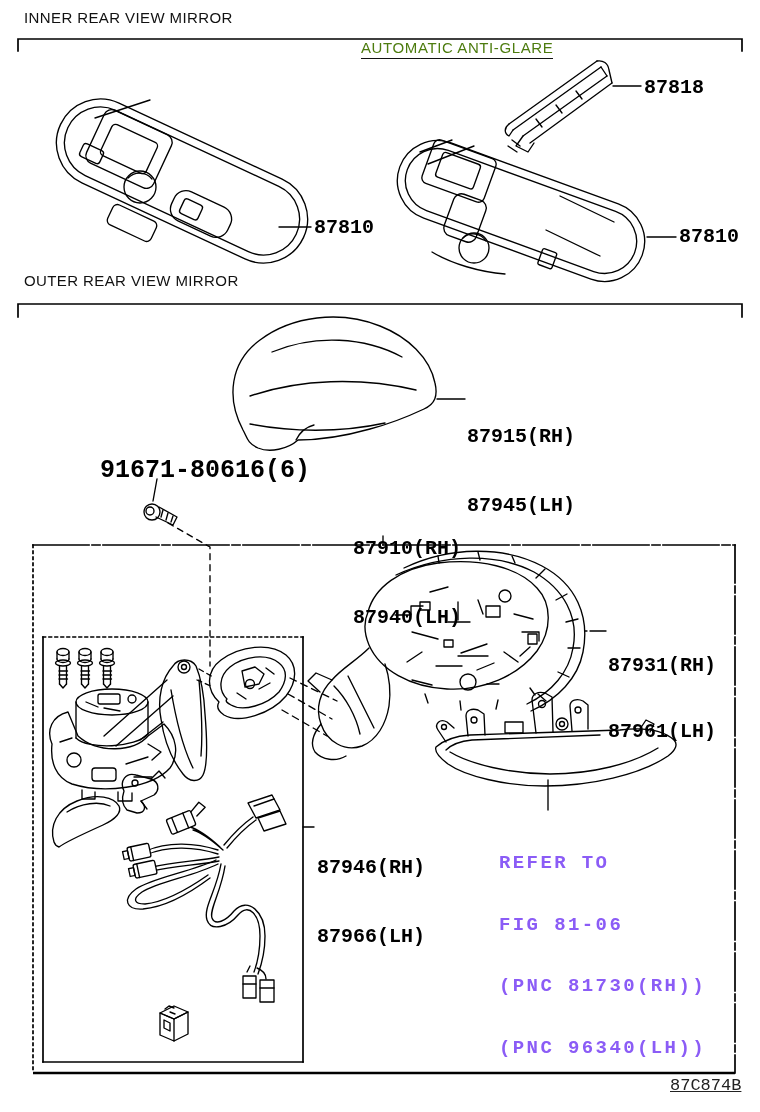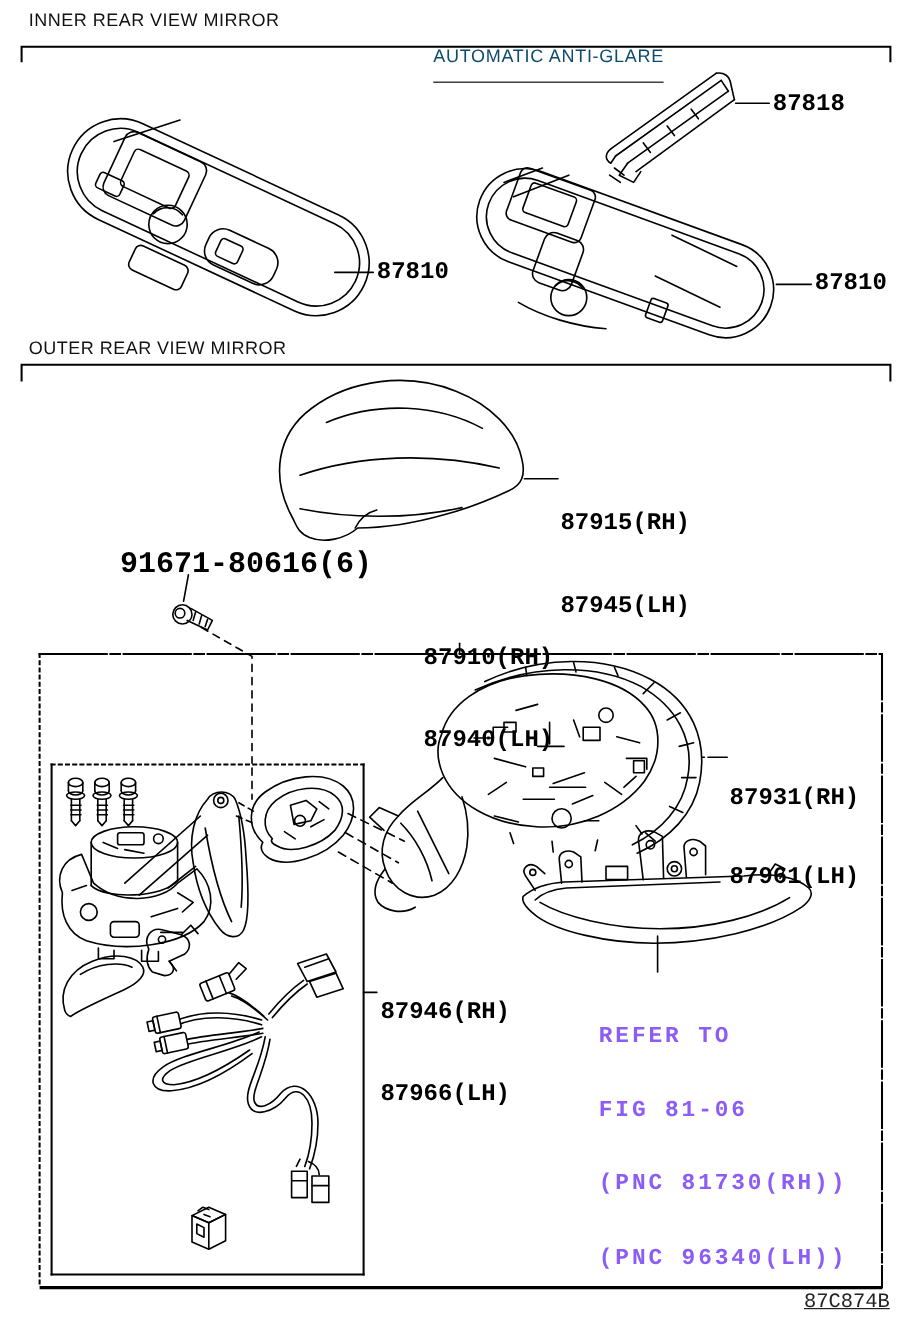--- a/index.html
+++ b/index.html
@@ -1,20 +1,20 @@
 <!DOCTYPE html>
 <html><head>
 <meta charset="utf-8">
 <style>
   html,body{margin:0;padding:0;background:#fff;}
   #page{position:relative;width:760px;height:1104px;background:#fff;overflow:hidden;
         font-family:"Liberation Sans",sans-serif;color:#000;}
   .hdr{position:absolute;font:15px "Liberation Sans",sans-serif;letter-spacing:.4px;color:#111;white-space:pre;}
-  .sub{position:absolute;font:15px "Liberation Sans",sans-serif;letter-spacing:.6px;color:#0c4a6e;
-       border-bottom:1.6px solid #111;padding-bottom:12px;white-space:pre;}
+  .sub{position:absolute;font:15px "Liberation Sans",sans-serif;letter-spacing:.6px;color:#4d7c0f;
+       border-bottom:1.6px solid #111;padding-bottom:2px;white-space:pre;}
   .pn{position:absolute;font:bold 20px "Liberation Mono","DejaVu Sans Mono",monospace;color:#000;
       white-space:pre;line-height:23px;}
   .pn.tight{line-height:22px;}
   .pn.small{font-size:25px;}
   .note{position:absolute;font:bold 19px "Liberation Mono","DejaVu Sans Mono",monospace;
         letter-spacing:2.4px;line-height:20.5px;color:#8b5cf6;white-space:pre;}
   .code{position:absolute;font:17px "Liberation Mono","DejaVu Sans Mono",monospace;color:#222;white-space:pre;text-decoration:underline;}
   svg{position:absolute;left:0;top:0;}
   .ln{fill:none;stroke:#000;stroke-width:1.35;stroke-linecap:round;stroke-linejoin:round;}
   .ln2{fill:none;stroke:#000;stroke-width:1.7;stroke-linecap:square;}
@@ -270,40 +270,40 @@
       <path d="M164,1020 l6,3 v8 l-6,-3 Z"></path>
     </g>
   </svg>
 
   <div class="hdr" style="left:24px;top:9px">INNER REAR VIEW MIRROR</div>
   <div class="sub" style="left:361px;top:39px">AUTOMATIC ANTI-GLARE</div>
   <div class="pn" style="left:644px;top:76px">87818</div>
   <div class="pn" style="left:314px;top:216px">87810</div>
   <div class="pn" style="left:679px;top:225px">87810</div>
 
-  <div class="hdr" style="left:24px;top:282px">OUTER REAR VIEW MIRROR</div>
+  <div class="hdr" style="left:24px;top:272px">OUTER REAR VIEW MIRROR</div>
 
   <div class="pn" style="left:467px;top:379px">
     <div>87915(RH)</div>
     <div>87945(LH)</div>
   </div>
 
   <div class="pn small" style="left:100px;top:459px">91671-80616(6)</div>
 
   <div class="pn" style="left:353px;top:491px">
     <div>87910(RH)</div>
     <div>87940(LH)</div>
   </div>
 
   <div class="pn tight" style="left:608px;top:611px">
     <div>87931(RH)</div>
     <div>87961(LH)</div>
   </div>
 
-  <div class="pn" style="left:317px;top:786px">
+  <div class="pn" style="left:317px;top:810px">
     <div>87946(RH)</div>
     <div>87966(LH)</div>
   </div>
 
   <div class="note" style="left:499px;top:812px">
     <div>REFER TO</div>
     <div>FIG 81-06</div>
     <div>(PNC 81730(RH))</div>
     <div>(PNC 96340(LH))</div>
   </div>

